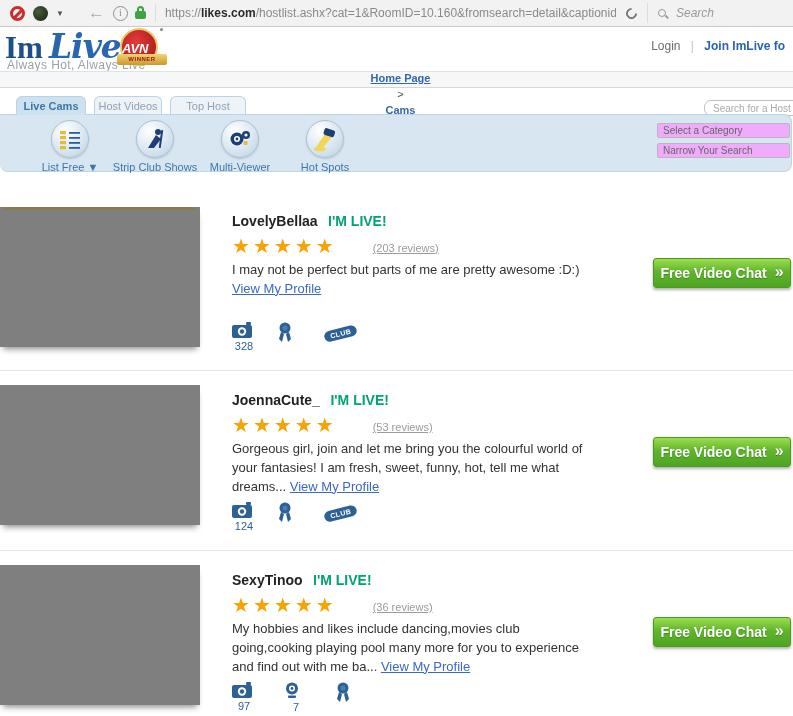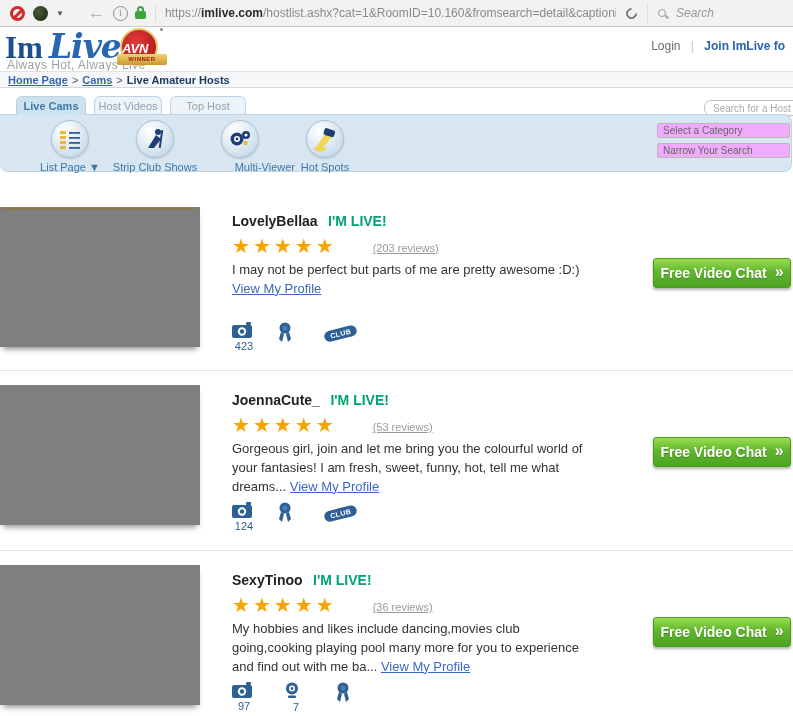--- a/index.html
+++ b/index.html
@@ -50,21 +50,21 @@
   .avn-banner{position:absolute;left:-3px;top:26px;width:50px;height:11px;background:linear-gradient(#f3d272,#c79a2e);
           border-radius:2px;color:#9b1111;font-size:6px;font-weight:bold;text-align:center;line-height:11px;letter-spacing:.5px;}
   .account{position:absolute;right:8px;top:12px;font-size:12px;white-space:nowrap;}
   .account .login{color:#6b6b6b;}
   .account .sep{color:#c4c4c4;margin:0 7px;}
   .account .join{color:#2a64ad;font-weight:bold;}
 
   
   .breadcrumb{position:absolute;top:71px;left:0;width:793px;height:17px;background:#f6f7f8;
           border-top:1px solid #e2e2e2;border-bottom:1px solid #d7d7d7;font-size:11px;
-          display:flex;align-items:center;padding-left:8px;box-sizing:border-box;gap:4px;}
+          display:flex;align-items:center;padding-left:8px;box-sizing:border-box;gap:4px;flex-direction:column;}
   .breadcrumb a{color:#3366aa;text-decoration:underline;font-weight:bold;}
   .breadcrumb .sep{color:#555;}
   .breadcrumb .current{color:#17375e;font-weight:bold;}
 
   
   .tab{position:absolute;top:96px;height:19px;border:1px solid #bdd2e2;border-bottom:none;
        border-radius:6px 6px 0 0;font-size:11px;text-align:center;line-height:19px;box-sizing:border-box;}
   .tab.active{left:16px;width:70px;background:#cde2f0;color:#3c77a8;font-weight:bold;z-index:2;}
   .tab.t2{left:94px;width:68px;background:#eef3f8;color:#8fa3b5;}
   .tab.t3{left:170px;width:76px;background:#eef3f8;color:#8fa3b5;}
@@ -120,21 +120,21 @@
 
   <div class="chrome">
     <div class="ext-block">
       <span class="ico-noentry"></span>
       <span class="ico-ext"></span>
       <span class="caret">▼</span>
     </div>
     <span class="ico-back">←</span>
     <span class="ico-info">i</span>
     <span class="ico-lock"></span>
-    <div class="urlbar"><span>https://</span><b>imlive.com</b><span>/hostlist.ashx?cat=1&amp;RoomID=10.160&amp;fromsearch=detail&amp;captionid=138</span></div>
+    <div class="urlbar"><span>https://</span><b>likes.com</b><span>/hostlist.ashx?cat=1&amp;RoomID=10.160&amp;fromsearch=detail&amp;captionid=138</span></div>
     <span class="ico-reload"></span>
     <div class="chrome-search">
       <span class="ico-mag"></span>
       <input placeholder="Search" style="">
     </div>
   </div>
 
   <div class="site-header">
     <div class="logo">
       <span class="im">Im</span><span class="live">Live</span><span class="com">.com</span>
@@ -172,33 +172,33 @@
           <rect x="1" y="3" width="6" height="3.2" fill="#e7b93c"></rect>
             <rect x="1" y="8" width="6" height="3.2" fill="#e7b93c"></rect>
           <rect x="1" y="13" width="6" height="3.2" fill="#e7b93c"></rect>
             <rect x="1" y="18" width="6" height="3.2" fill="#e7b93c"></rect>
           <rect x="10" y="4" width="11" height="1.8" fill="#2d5f95"></rect>
             <rect x="10" y="9" width="11" height="1.8" fill="#2d5f95"></rect>
           <rect x="10" y="14" width="11" height="1.8" fill="#2d5f95"></rect>
             <rect x="10" y="19" width="11" height="1.8" fill="#2d5f95"></rect>
         </svg>
       </div>
-      <div class="tlabel">List Page ▼</div>
+      <div class="tlabel">List Free ▼</div>
     </div>
     <div class="tool" style="left:100px;">
       <div class="circle">
         <svg width="24" height="24" viewBox="0 0 24 24">
           <circle cx="15" cy="5" r="3" fill="#1e3e78"></circle>
           <path d="M5 21 L13 8 L18 12 L11 21 Z" fill="#1e3e78"></path>
           <rect x="17" y="3" width="2" height="18" fill="#1e3e78" transform="rotate(8 18 12)"></rect>
         </svg>
       </div>
       <div class="tlabel">Strip Club Shows</div>
     </div>
-    <div class="tool" style="left:185px;text-align:right;">
+    <div class="tool" style="left:185px;">
       <div class="circle">
         <svg width="24" height="24" viewBox="0 0 24 24">
           <circle cx="9" cy="12" r="6.5" fill="#1e3e78"></circle>
             <circle cx="9" cy="12" r="3" fill="#fff"></circle>
             <circle cx="9" cy="12" r="1.4" fill="#1e3e78"></circle>
           <circle cx="18" cy="8" r="4" fill="#1e3e78"></circle>
             <circle cx="18" cy="8" r="1.6" fill="#fff"></circle>
           <rect x="15.5" y="14" width="4" height="4" rx="1" fill="#e7b93c"></rect>
         </svg>
       </div>
@@ -233,21 +233,21 @@
     <div class="desc"><span>I may not be perfect but parts of me are pretty awesome :D:) </span><a>View My Profile</a></div>
   </div>
   <div class="badges" style="top:322px;">
     <div class="badge">
       <svg width="22" height="16" viewBox="0 0 22 16">
           <rect x="0" y="3" width="20" height="13" rx="2" fill="#2d6095"></rect>
           <rect x="14" y="0" width="5" height="3" rx="1" fill="#2d6095"></rect>
           <circle cx="10" cy="9.5" r="4.2" fill="#fff"></circle>
           <circle cx="10" cy="9.5" r="2.2" fill="#2d6095"></circle>
         </svg>
-      <div class="bcount">423</div>
+      <div class="bcount">328</div>
     </div>
     <div class="badge">
       <svg width="14" height="21" viewBox="0 0 14 21">
           <circle cx="7" cy="6" r="5.5" fill="#2d6095"></circle>
           <circle cx="7" cy="6" r="2.5" fill="#4a7fb5"></circle>
           <polygon points="3,10 6,12 4,20 1,17" fill="#2d6095"></polygon>
           <polygon points="11,10 8,12 10,20 13,17" fill="#2d6095"></polygon>
         </svg>
     </div>
     <div class="badge">

